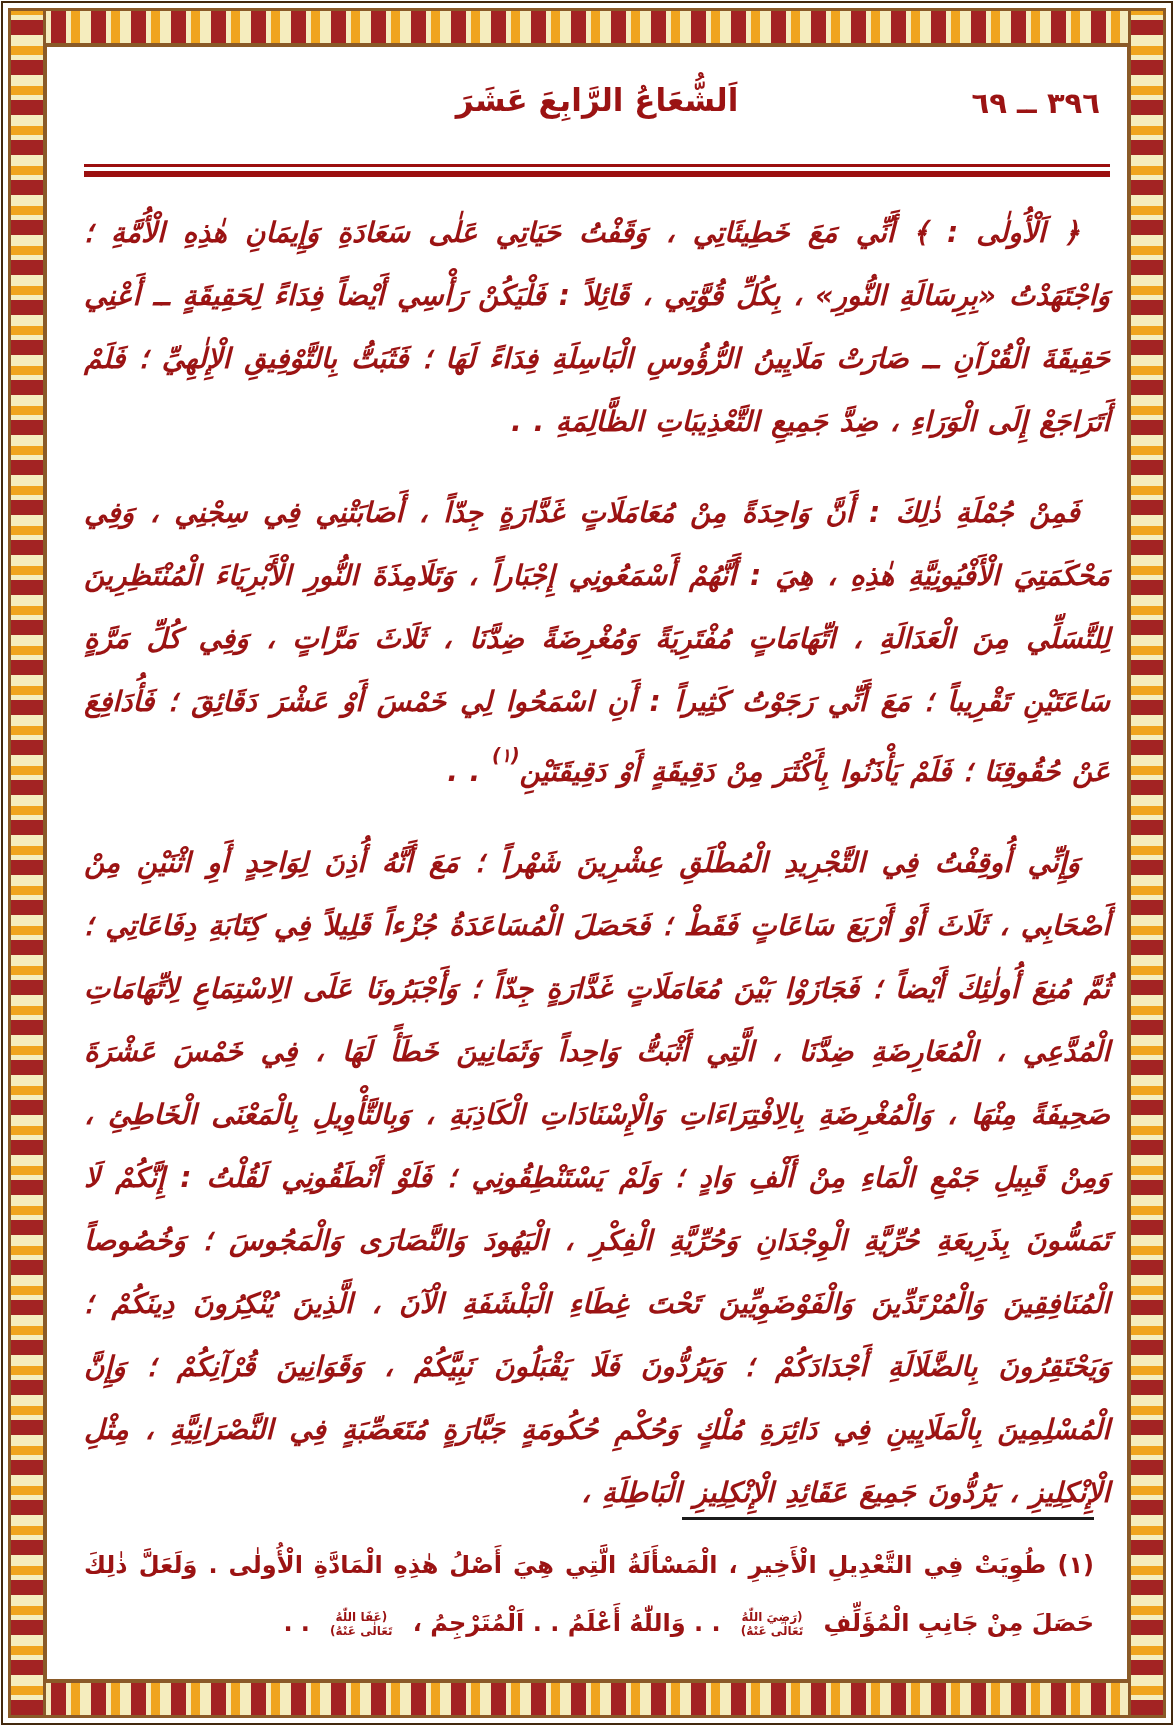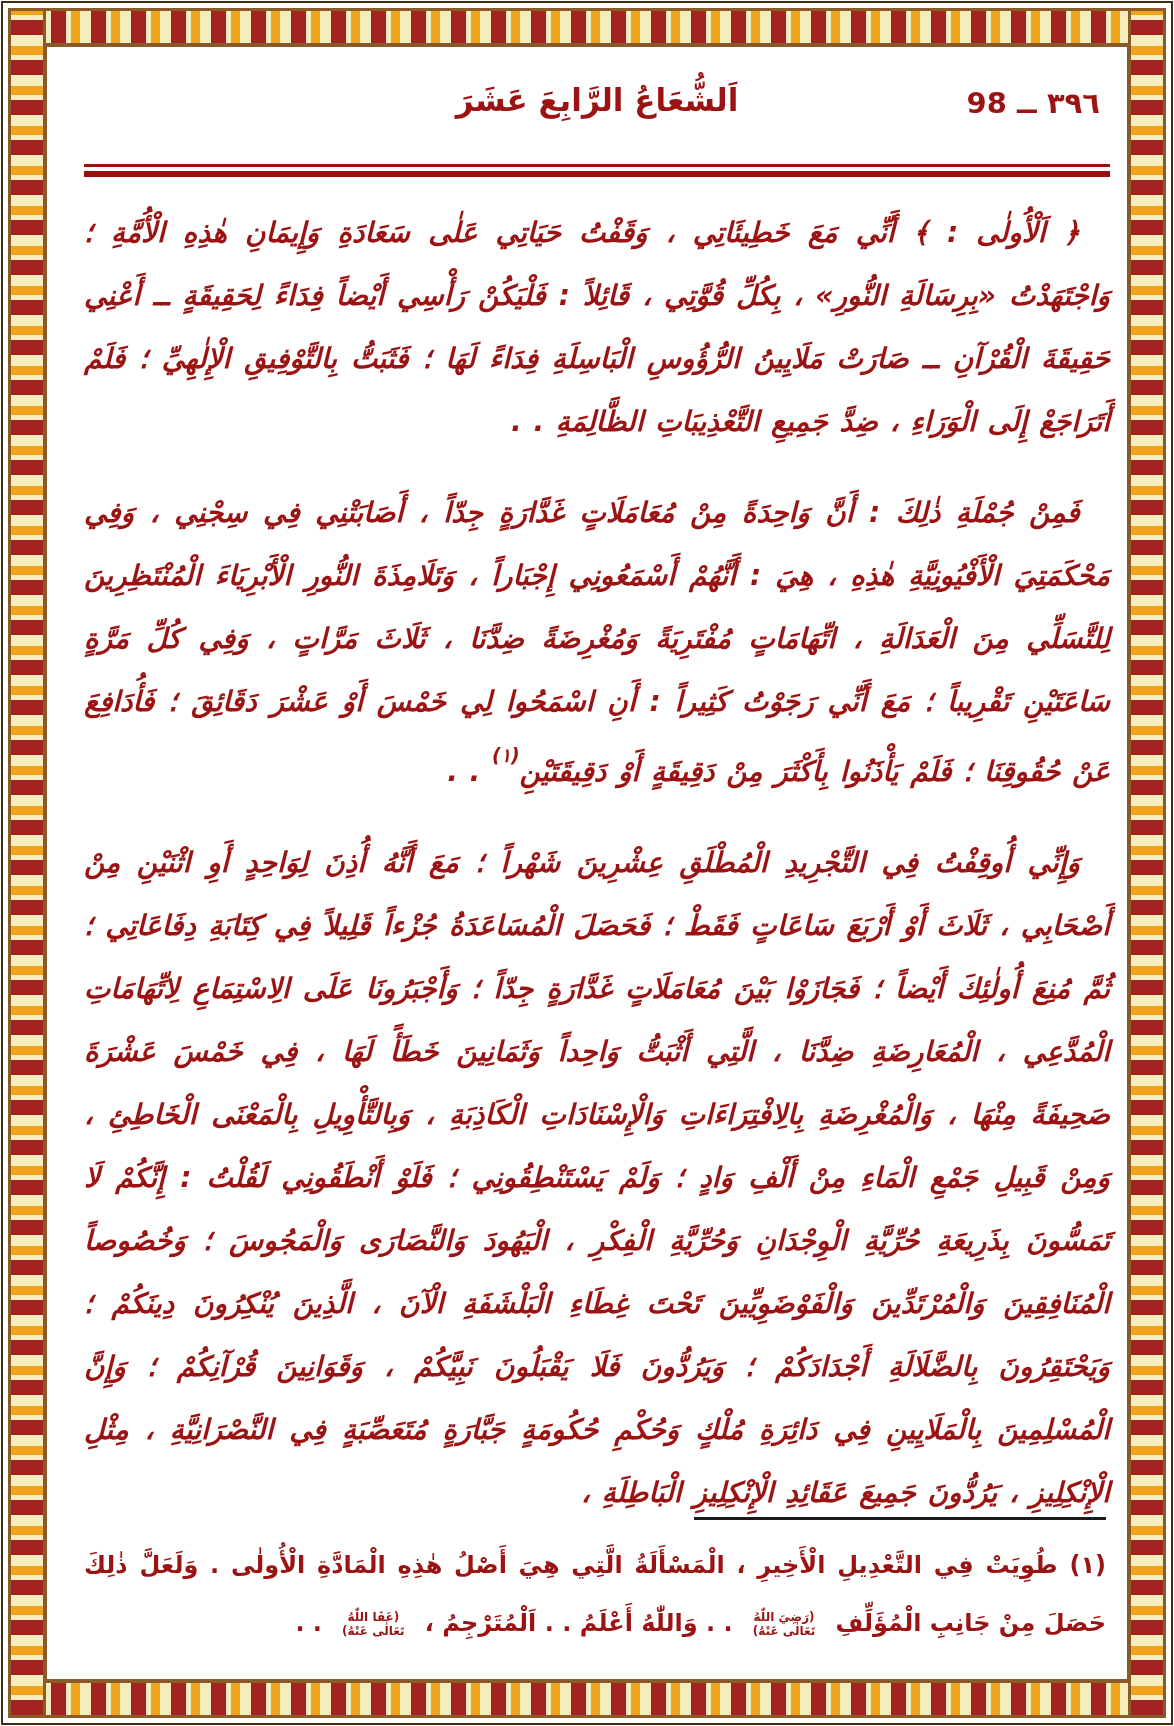--- a/index.html
+++ b/index.html
@@ -30,21 +30,21 @@
   .page-number{left:auto;right:10px;}
 
   .double-rule{height:4px;border-top:3px solid #9b0f0f;border-bottom:6px solid #9b0f0f;margin-top:8px;}
 
   .body-text{margin-top:24px;font-size:28px;font-weight:bold;line-height:63px;
     text-align:justify;text-justify:inter-word;word-spacing:2px;font-style:italic;}
   .body-text p{margin:0;text-indent:30px;}
   .body-text p + p{margin-top:28px;}
   .fn-ref{font-size:19px;position:relative;top:-9px;font-weight:bold;}
 
-  .footnote{position:absolute;left:0;right:4px;bottom:24px;}
+  .footnote{position:absolute;left:0;right:16px;bottom:24px;}
   .footnote-sep{width:412px;border-top:3px solid #1b1b1b;margin-bottom:16px;}
   .footnote-text{margin:0;font-size:24px;font-weight:bold;line-height:58px;
     text-align:justify;text-justify:inter-word;}
   .seal{display:inline-block;font-size:12px;font-weight:bold;vertical-align:middle;
     line-height:14px;max-width:86px;text-align:center;}
 </style>
 </head>
 <body>
 
 <div class="page">
@@ -53,21 +53,21 @@
   <div class="strip strip-h strip-top"></div>
   <div class="strip strip-h strip-bottom"></div>
   <div class="strip strip-v strip-left"></div>
   <div class="strip strip-v strip-right"></div>
   <div class="inner-edge"></div>
 
   <div class="content" dir="rtl">
 
     <header class="page-header">
       <h1 class="page-title">اَلشُّعَاعُ الرَّابِعَ عَشَرَ</h1>
-      <span class="page-number">٣٩٦ ــ 98</span>
+      <span class="page-number">٣٩٦ ــ ٦٩</span>
     </header>
 
     <div class="double-rule"></div>
 
     <div class="body-text">
       <p><span>﴿ اَلْأُولٰى : ﴾ أَنِّي مَعَ خَطِيئَاتِي ، وَقَفْتُ حَيَاتِي عَلٰى سَعَادَةِ وَإِيمَانِ هٰذِهِ الْأُمَّةِ ؛ وَاجْتَهَدْتُ «بِرِسَالَةِ النُّورِ» ، بِكُلِّ قُوَّتِي ، قَائِلاً : فَلْيَكُنْ رَأْسِي أَيْضاً فِدَاءً لِحَقِيقَةٍ ــ أَعْنِي حَقِيقَةَ الْقُرْآنِ ــ صَارَتْ مَلَايِينُ الرُّؤُوسِ الْبَاسِلَةِ فِدَاءً لَهَا ؛ فَثَبَتُّ بِالتَّوْفِيقِ الْإِلٰهِيِّ ؛ فَلَمْ أَتَرَاجَعْ إِلَى الْوَرَاءِ ، ضِدَّ جَمِيعِ التَّعْذِيبَاتِ الظَّالِمَةِ . .</span></p>
       <p><span>فَمِنْ جُمْلَةِ ذٰلِكَ : أَنَّ وَاحِدَةً مِنْ مُعَامَلَاتٍ غَدَّارَةٍ جِدّاً ، أَصَابَتْنِي فِي سِجْنِي ، وَفِي مَحْكَمَتِيَ الْأَفْيُونِيَّةِ هٰذِهِ ، هِيَ : أَنَّهُمْ أَسْمَعُونِي إِجْبَاراً ، وَتَلَامِذَةَ النُّورِ الْأَبْرِيَاءَ الْمُنْتَظِرِينَ لِلتَّسَلِّي مِنَ الْعَدَالَةِ ، اتِّهَامَاتٍ مُفْتَرِيَةً وَمُغْرِضَةً ضِدَّنَا ، ثَلَاثَ مَرَّاتٍ ، وَفِي كُلِّ مَرَّةٍ سَاعَتَيْنِ تَقْرِيباً ؛ مَعَ أَنِّي رَجَوْتُ كَثِيراً : أَنِ اسْمَحُوا لِي خَمْسَ أَوْ عَشْرَ دَقَائِقَ ؛ فَأُدَافِعَ عَنْ حُقُوقِنَا ؛ فَلَمْ يَأْذَنُوا بِأَكْثَرَ مِنْ دَقِيقَةٍ أَوْ دَقِيقَتَيْنِ</span><sup class="fn-ref">(١)</sup><span> . .</span></p>
       <p><span>وَإِنِّي أُوقِفْتُ فِي التَّجْرِيدِ الْمُطْلَقِ عِشْرِينَ شَهْراً ؛ مَعَ أَنَّهُ أُذِنَ لِوَاحِدٍ أَوِ اثْنَيْنِ مِنْ أَصْحَابِي ، ثَلَاثَ أَوْ أَرْبَعَ سَاعَاتٍ فَقَطْ ؛ فَحَصَلَ الْمُسَاعَدَةُ جُزْءاً قَلِيلاً فِي كِتَابَةِ دِفَاعَاتِي ؛ ثُمَّ مُنِعَ أُولٰئِكَ أَيْضاً ؛ فَجَازَوْا بَيْنَ مُعَامَلَاتٍ غَدَّارَةٍ جِدّاً ؛ وَأَجْبَرُونَا عَلَى الِاسْتِمَاعِ لِاتِّهَامَاتِ الْمُدَّعِي ، الْمُعَارِضَةِ ضِدَّنَا ، الَّتِي أَثْبَتُّ وَاحِداً وَثَمَانِينَ خَطَأً لَهَا ، فِي خَمْسَ عَشْرَةَ صَحِيفَةً مِنْهَا ، وَالْمُغْرِضَةِ بِالِافْتِرَاءَاتِ وَالْإِسْنَادَاتِ الْكَاذِبَةِ ، وَبِالتَّأْوِيلِ بِالْمَعْنَى الْخَاطِئِ ، وَمِنْ قَبِيلِ جَمْعِ الْمَاءِ مِنْ أَلْفِ وَادٍ ؛ وَلَمْ يَسْتَنْطِقُونِي ؛ فَلَوْ أَنْطَقُونِي لَقُلْتُ : إِنَّكُمْ لَا تَمَسُّونَ بِذَرِيعَةِ حُرِّيَّةِ الْوِجْدَانِ وَحُرِّيَّةِ الْفِكْرِ ، الْيَهُودَ وَالنَّصَارَى وَالْمَجُوسَ ؛ وَخُصُوصاً الْمُنَافِقِينَ وَالْمُرْتَدِّينَ وَالْفَوْضَوِيِّينَ تَحْتَ غِطَاءِ الْبَلْشَفَةِ الْآنَ ، الَّذِينَ يُنْكِرُونَ دِينَكُمْ ؛ وَيَحْتَقِرُونَ بِالضَّلَالَةِ أَجْدَادَكُمْ ؛ وَيَرُدُّونَ فَلَا يَقْبَلُونَ نَبِيَّكُمْ ، وَقَوَانِينَ قُرْآنِكُمْ ؛ وَإِنَّ الْمُسْلِمِينَ بِالْمَلَايِينِ فِي دَائِرَةِ مُلْكٍ وَحُكْمِ حُكُومَةٍ جَبَّارَةٍ مُتَعَصِّبَةٍ فِي النَّصْرَانِيَّةِ ، مِثْلِ الْإِنْكِلِيزِ ، يَرُدُّونَ جَمِيعَ عَقَائِدِ الْإِنْكِلِيزِ الْبَاطِلَةِ ،</span></p>
     </div>
 

